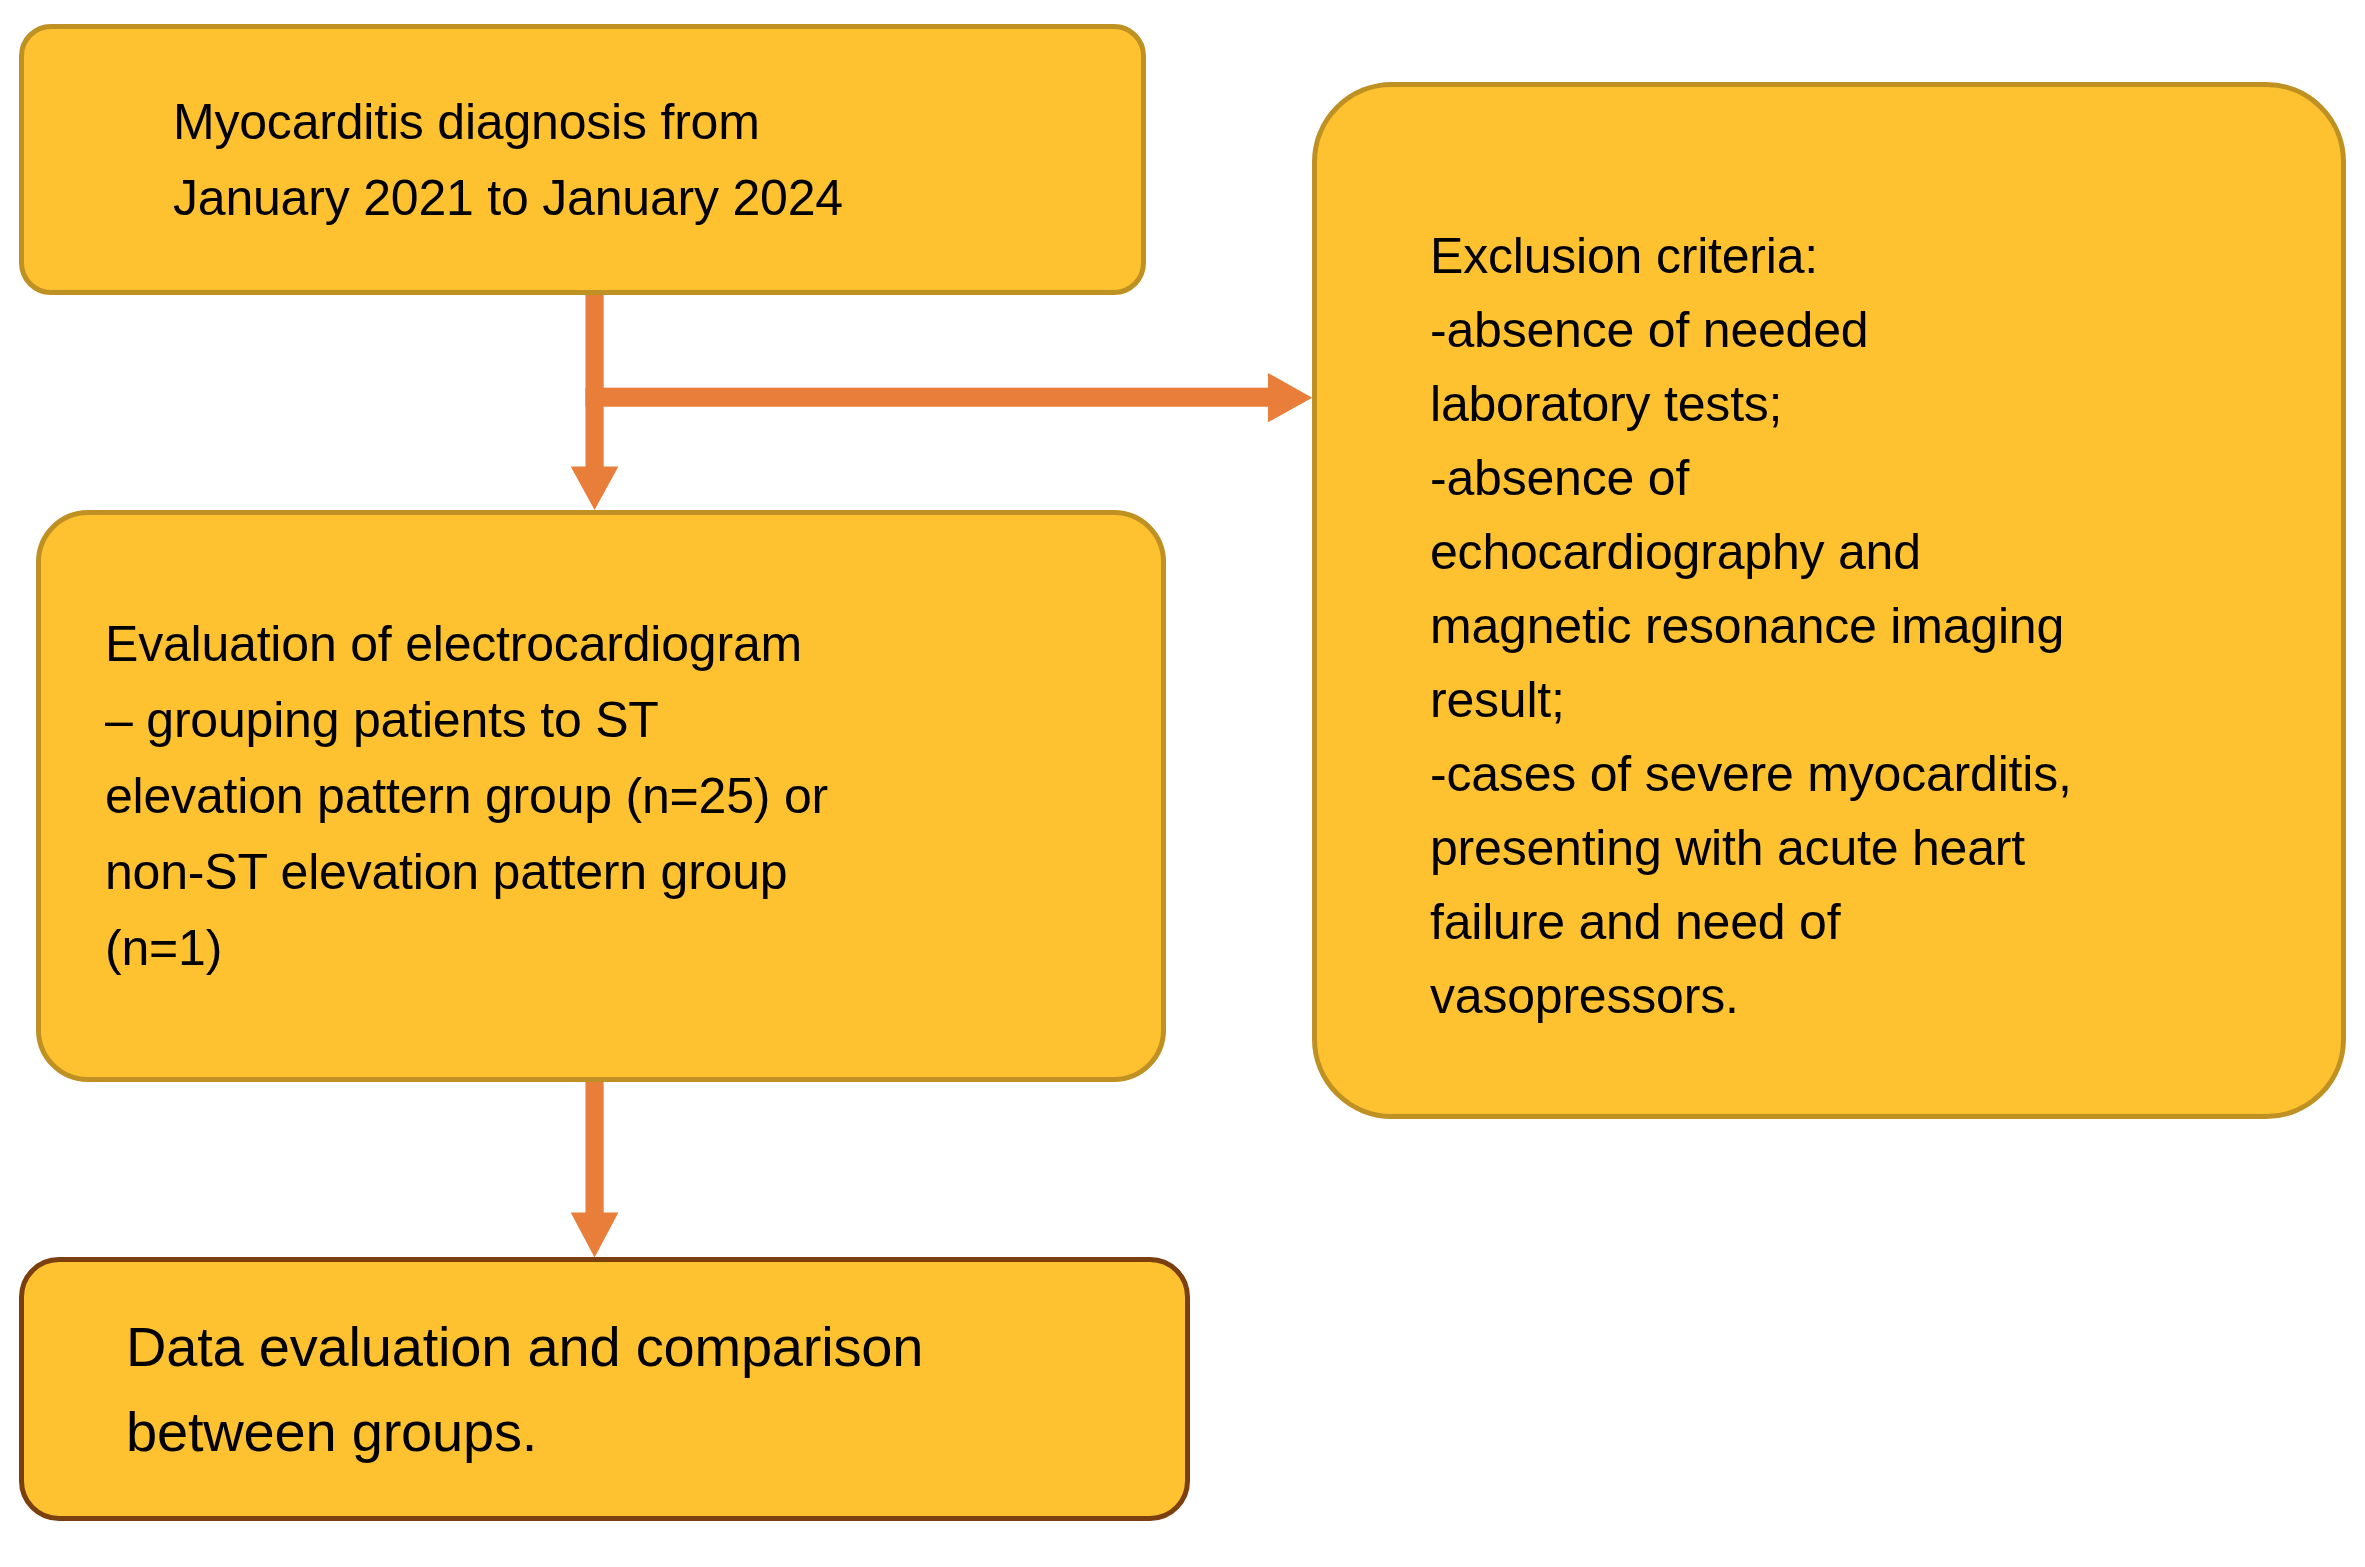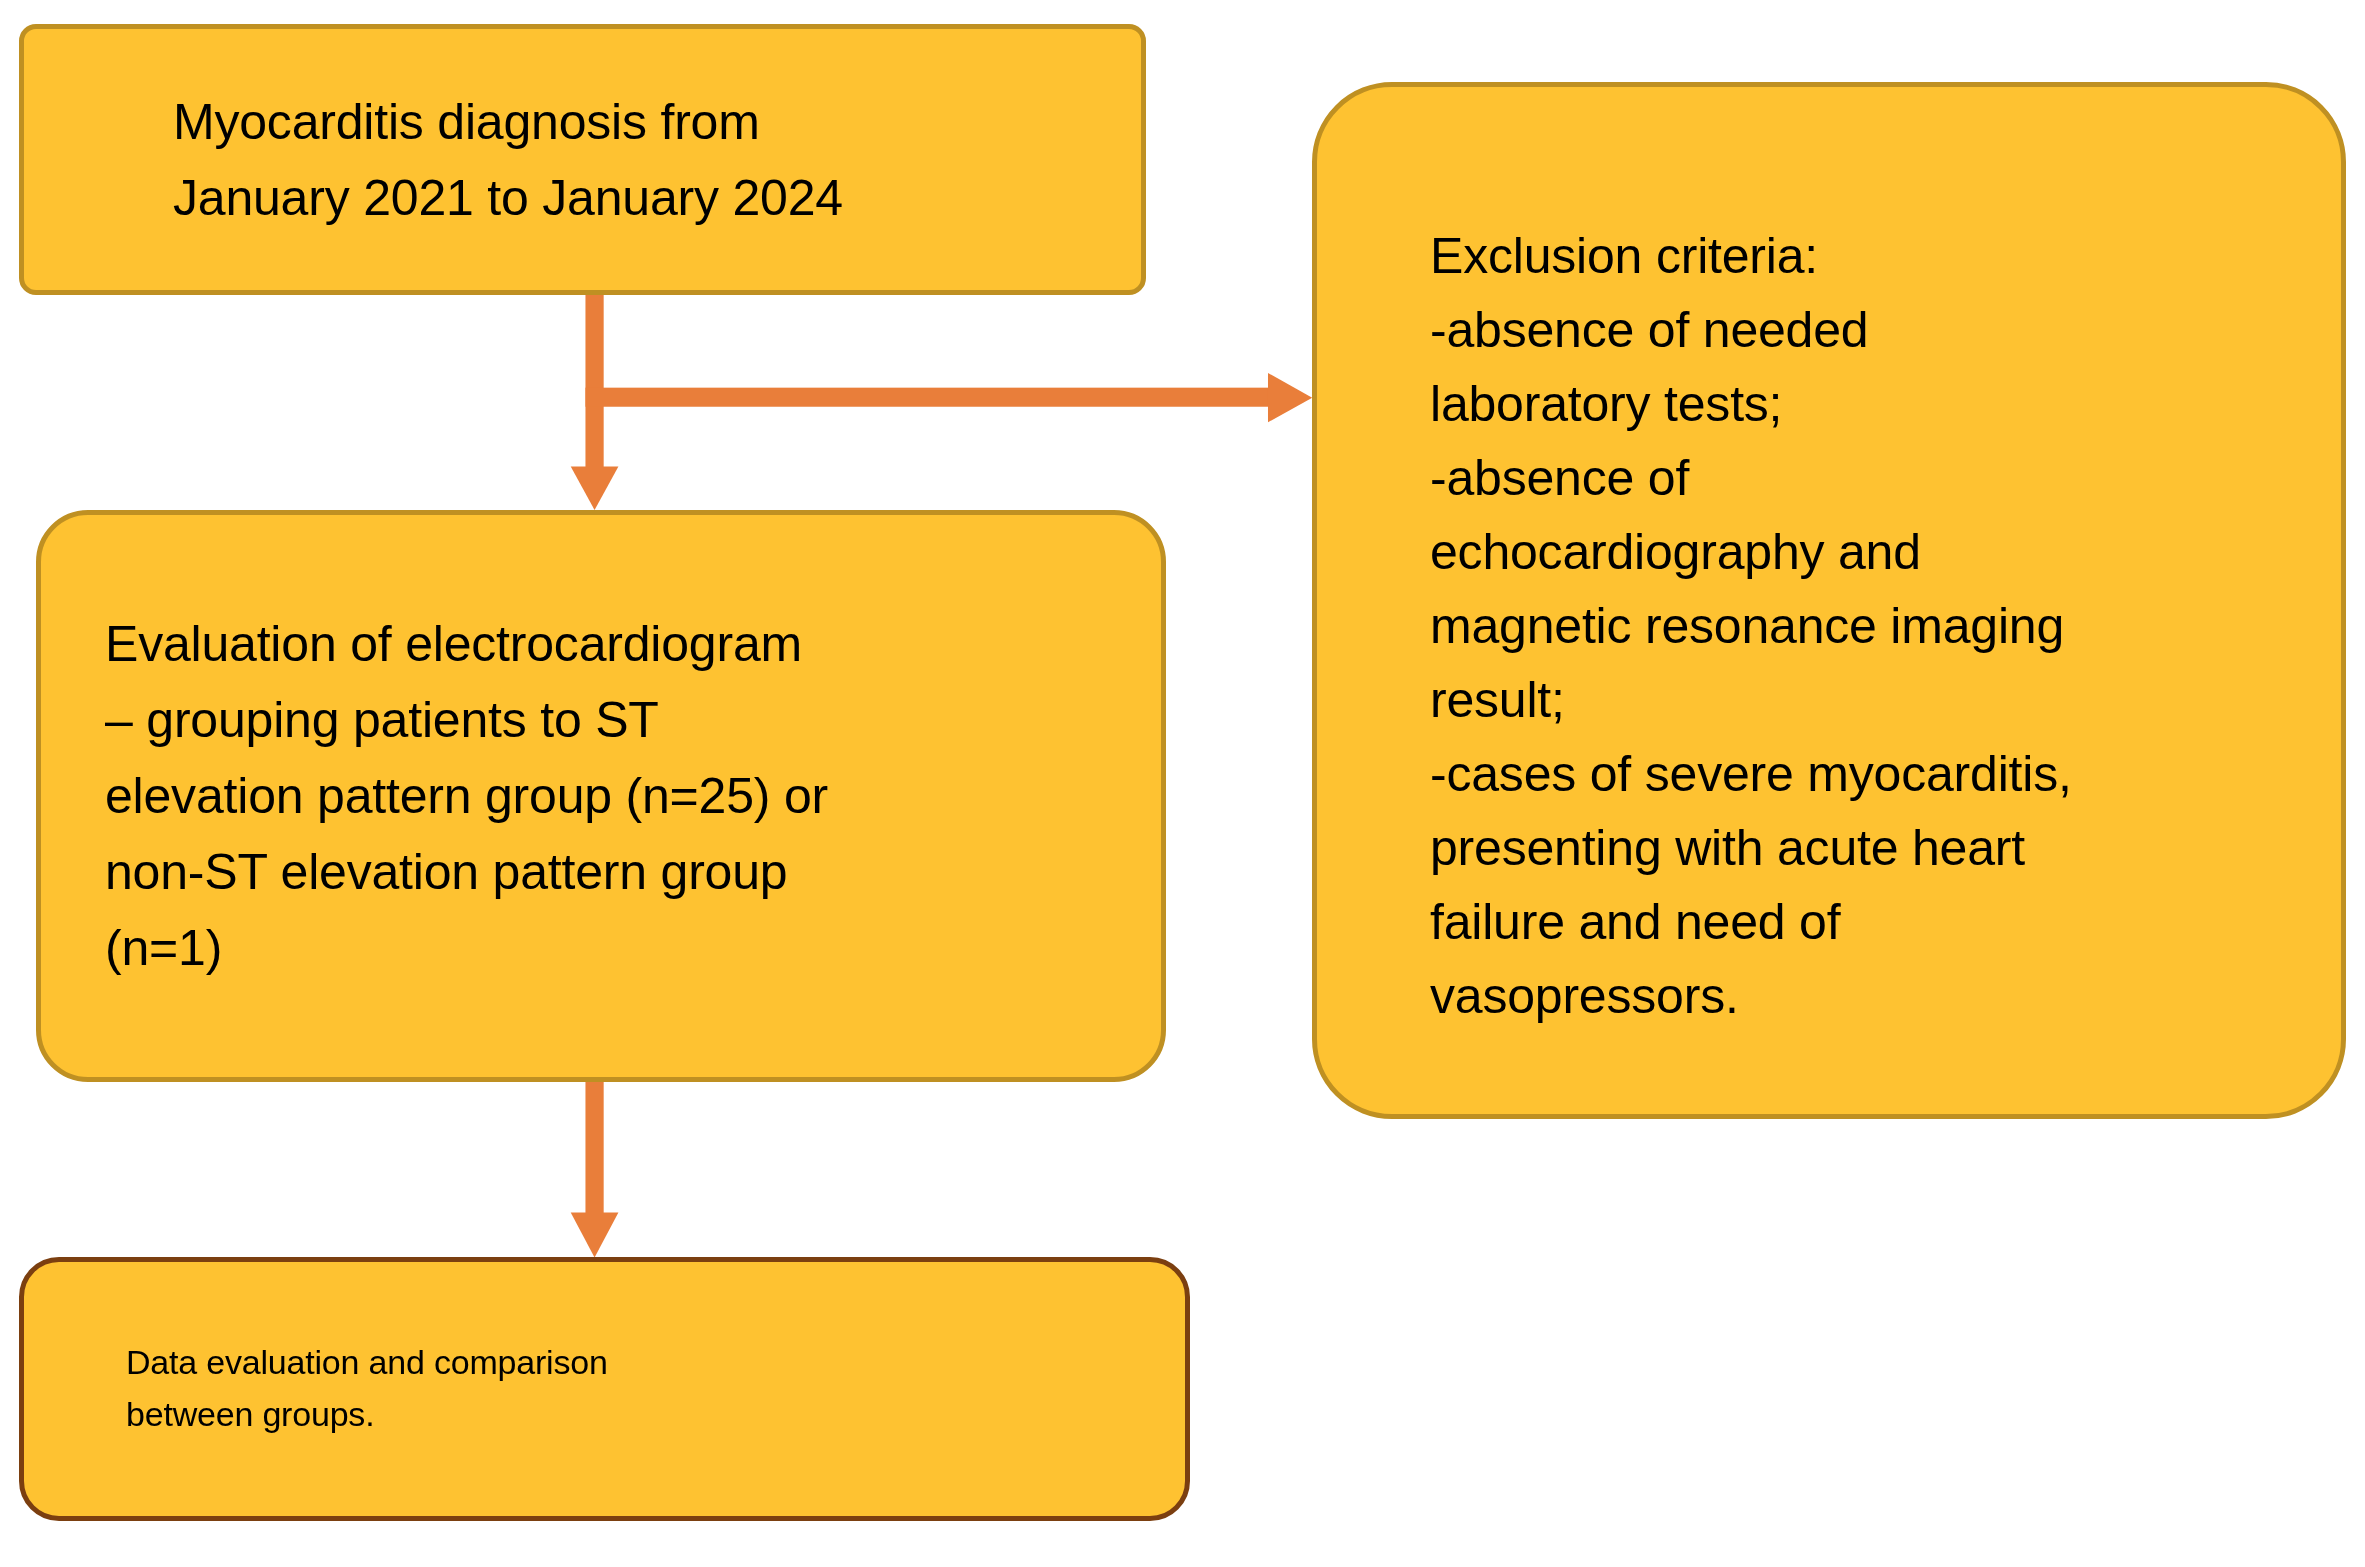--- a/index.html
+++ b/index.html
@@ -32,21 +32,21 @@
     white-space: pre-line;
     letter-spacing: -0.2px;
   }
 
   
   #box-source {
     left: 19px;
     top: 24px;
     width: 1127px;
     height: 271px;
-    border-radius: 17px;
+    border-radius: 32px;
   }
   #box-source .label {
     padding: 0 35px 0 149px;
     font-size: 50px;
   }
 
   
   #box-ecg {
     left: 36px;
     top: 510px;
@@ -63,21 +63,21 @@
   #box-analysis {
     left: 19px;
     top: 1257px;
     width: 1171px;
     height: 264px;
     border-radius: 40px;
     border-color: #7B3F10;
   }
   #box-analysis .label {
     padding: 0 35px 0 102px;
-    font-size: 34px;
+    font-size: 56px;
   }
 
   
   #box-exclusion {
     left: 1312px;
     top: 82px;
     width: 1034px;
     height: 1037px;
     border-radius: 80px;
     align-items: center;

